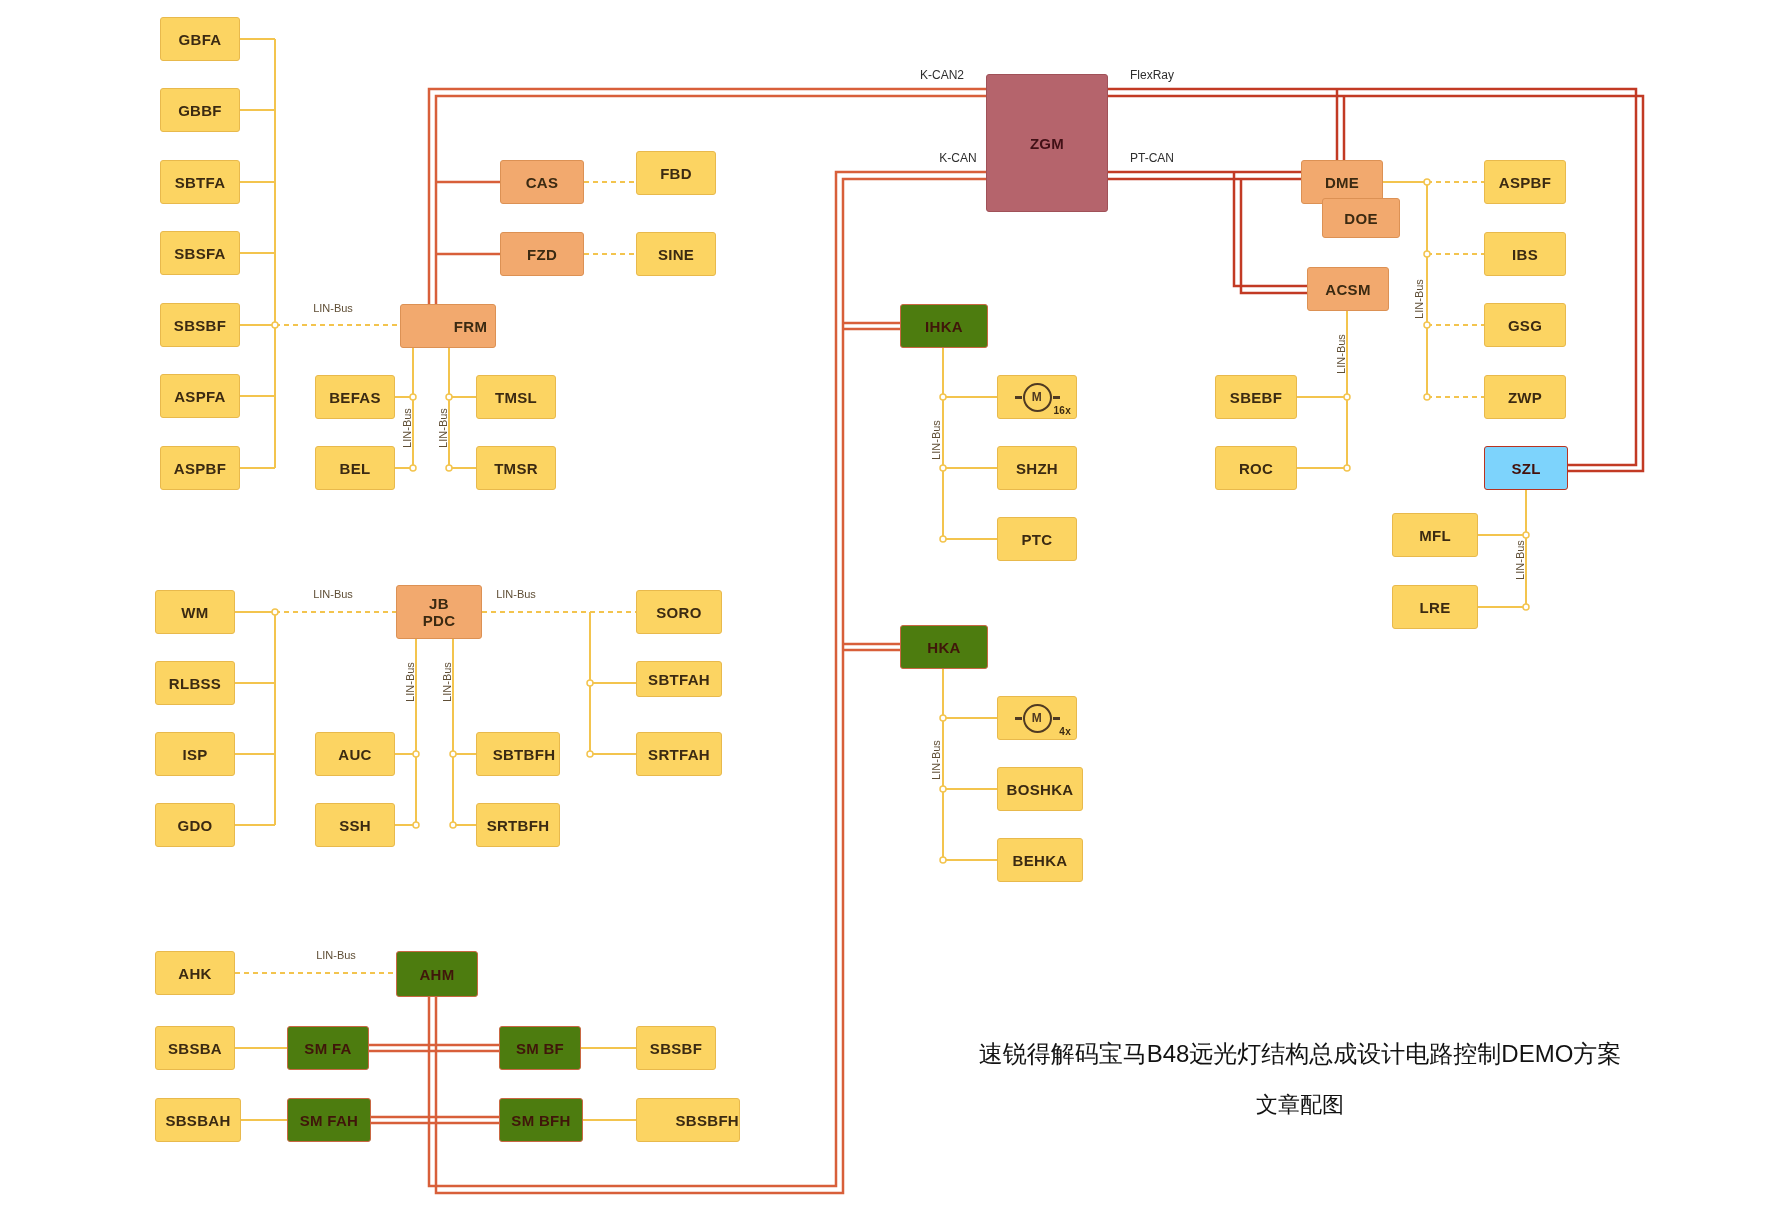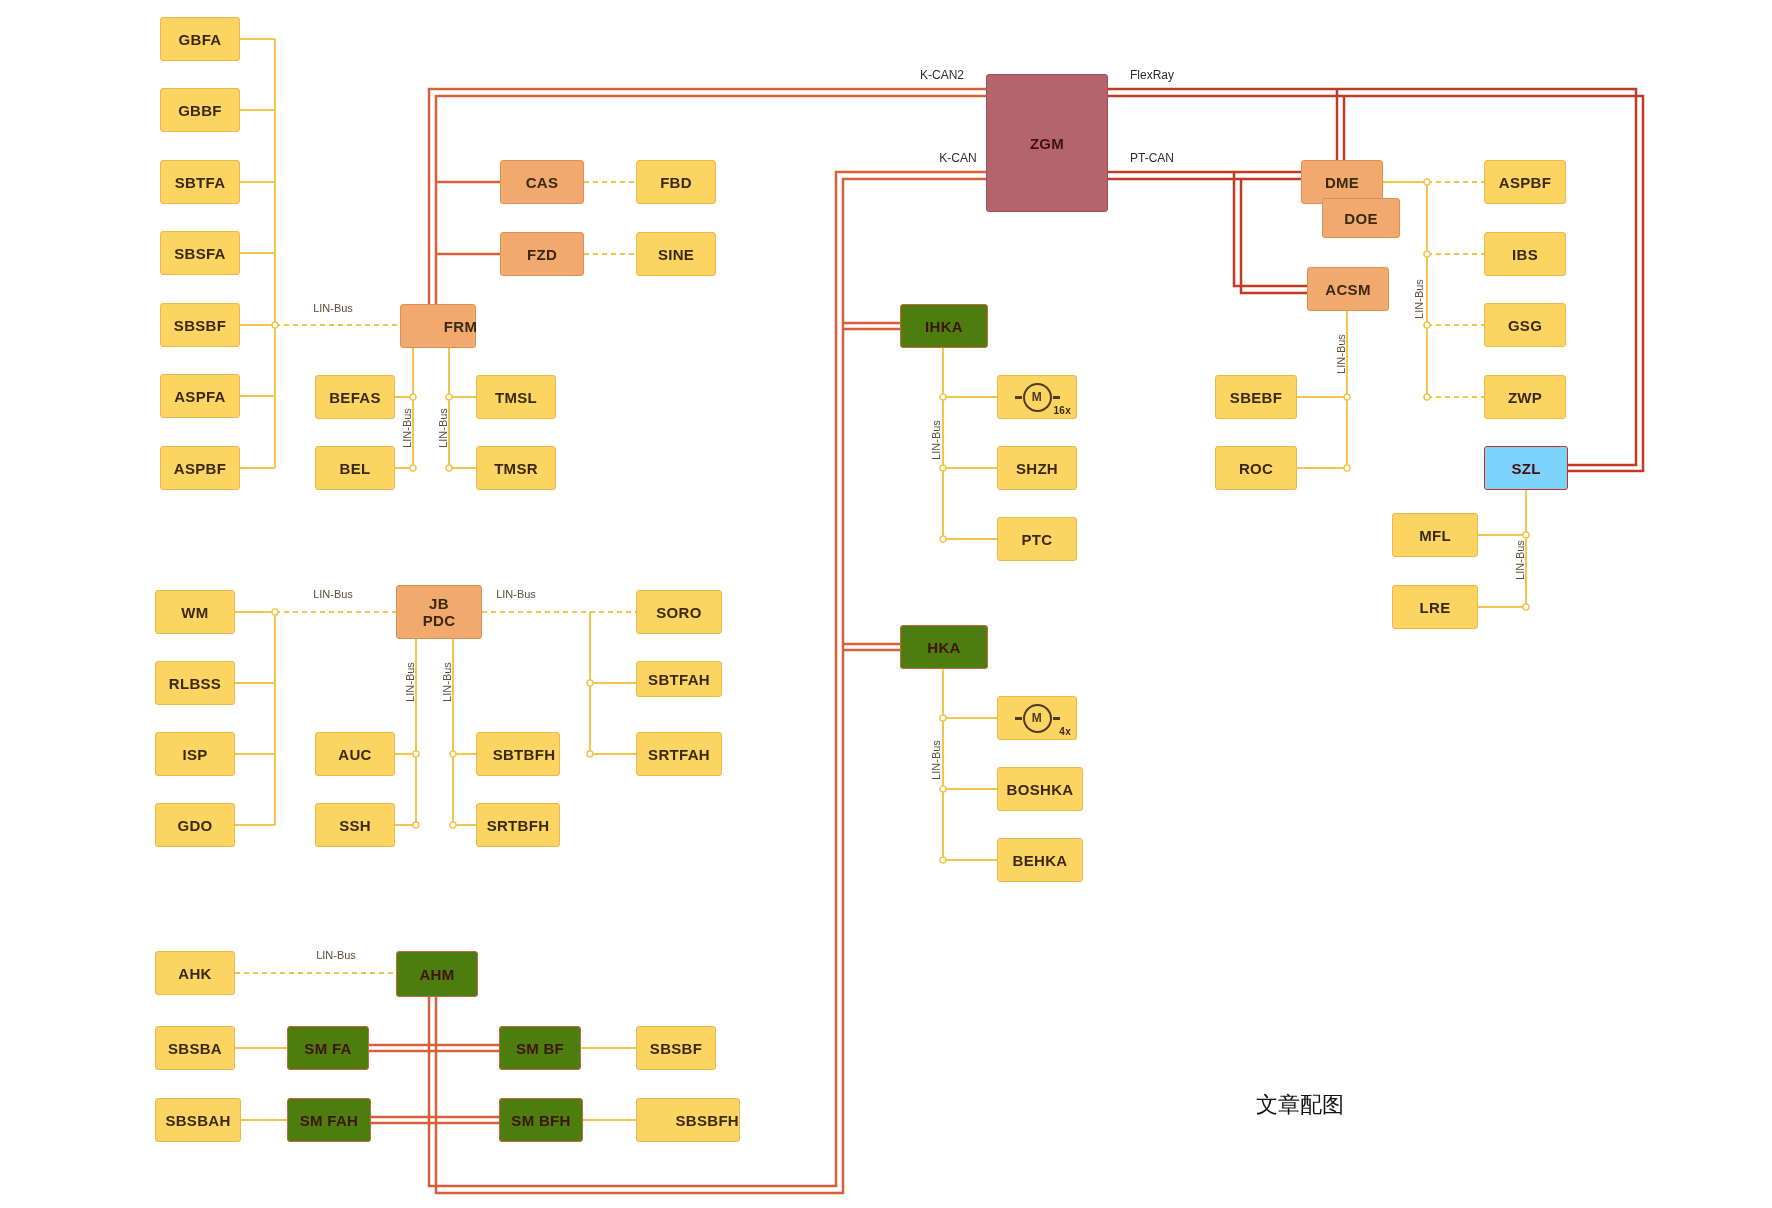--- a/index.html
+++ b/index.html
@@ -168,30 +168,30 @@
       </div>
       <div class="node yellow" style="left: 160px; top: 303px; width: 80px; height: 44px;">
         <span class="node-label">SBSBF</span>
       </div>
       <div class="node yellow" style="left: 160px; top: 374px; width: 80px; height: 44px;">
         <span class="node-label">ASPFA</span>
       </div>
       <div class="node yellow" style="left: 160px; top: 446px; width: 80px; height: 44px;">
         <span class="node-label">ASPBF</span>
       </div>
-      <div class="node orange" style="left: 400px; top: 304px; width: 76px; height: 44px; padding-left: 45px;">
+      <div class="node orange" style="left: 400px; top: 304px; width: 96px; height: 44px; padding-left: 45px;">
         <span class="node-label">FRM</span>
       </div>
       <div class="node orange" style="left: 500px; top: 160px; width: 84px; height: 44px;">
         <span class="node-label">CAS</span>
       </div>
       <div class="node orange" style="left: 500px; top: 232px; width: 84px; height: 44px;">
         <span class="node-label">FZD</span>
       </div>
-      <div class="node yellow" style="left: 636px; top: 160px; width: 80px; height: 44px;">
+      <div class="node yellow" style="left: 636px; top: 151px; width: 80px; height: 44px;">
         <span class="node-label">FBD</span>
       </div>
       <div class="node yellow" style="left: 636px; top: 232px; width: 80px; height: 44px;">
         <span class="node-label">SINE</span>
       </div>
       <div class="node yellow" style="left: 315px; top: 375px; width: 80px; height: 44px;">
         <span class="node-label">BEFAS</span>
       </div>
       <div class="node yellow" style="left: 315px; top: 446px; width: 80px; height: 44px;">
         <span class="node-label">BEL</span>
@@ -351,14 +351,15 @@
       <div class="linlabel rot" style="left: 407px; top: 428px;">LIN-Bus</div>
       <div class="linlabel rot" style="left: 443px; top: 428px;">LIN-Bus</div>
       <div class="linlabel rot" style="left: 410px; top: 682px;">LIN-Bus</div>
       <div class="linlabel rot" style="left: 447px; top: 682px;">LIN-Bus</div>
       <div class="linlabel rot" style="left: 936px; top: 440px;">LIN-Bus</div>
       <div class="linlabel rot" style="left: 936px; top: 760px;">LIN-Bus</div>
       <div class="linlabel rot" style="left: 1341px; top: 354px;">LIN-Bus</div>
       <div class="linlabel rot" style="left: 1419px; top: 299px;">LIN-Bus</div>
       <div class="linlabel rot" style="left: 1520px; top: 560px;">LIN-Bus</div>
     </div>
+  <div class="caption" style="left:1300px;top:1038px;">速锐得解码宝马B48远光灯结构总成设计电路控制DEMO方案</div>
   <div class="caption small" style="left:1300px;top:1090px;">文章配图</div>
 </div>
 
 </body></html>

